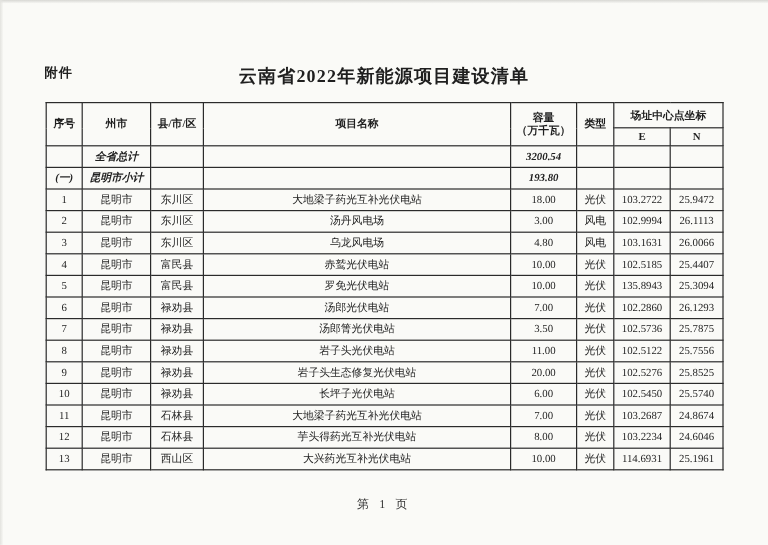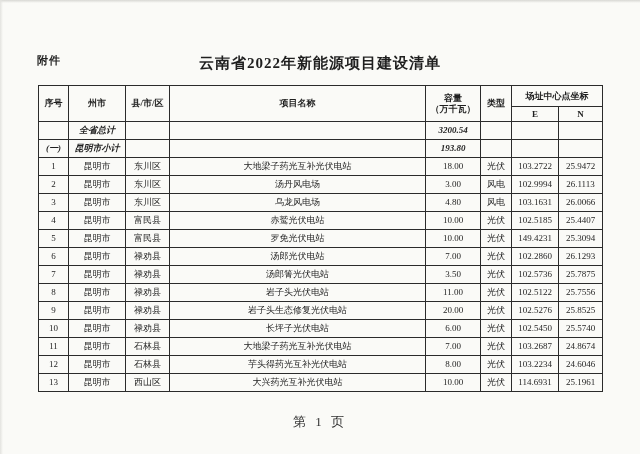--- a/index.html
+++ b/index.html
@@ -55,21 +55,21 @@
   col.c-no{width:30px;}
   col.c-city{width:57px;}
   col.c-county{width:44px;}
   col.c-project{width:256px;}
   col.c-cap{width:55px;}
   col.c-type{width:31px;}
   col.c-e{width:47px;}
   col.c-n{width:44px;}
   .footer{
     position:absolute;left:0;top:413px;width:640px;
-    text-align:center;font-size:13px;letter-spacing:3px;color:#333;
+    text-align:center;font-size:10px;letter-spacing:3px;color:#333;
   }
 </style>
 </head>
 <body>
 
 <div class="scan-edge-top"></div>
 <div class="scan-edge-left"></div>
 
 <div class="attachment">附件</div>
 
@@ -165,21 +165,21 @@
         <td>102.5185</td>
         <td>25.4407</td>
       </tr>
       <tr>
         <td>5</td>
         <td>昆明市</td>
         <td>富民县</td>
         <td>罗免光伏电站</td>
         <td>10.00</td>
         <td>光伏</td>
-        <td>149.4231</td>
+        <td>135.8943</td>
         <td>25.3094</td>
       </tr>
       <tr>
         <td>6</td>
         <td>昆明市</td>
         <td>禄劝县</td>
         <td>汤郎光伏电站</td>
         <td>7.00</td>
         <td>光伏</td>
         <td>102.2860</td>

